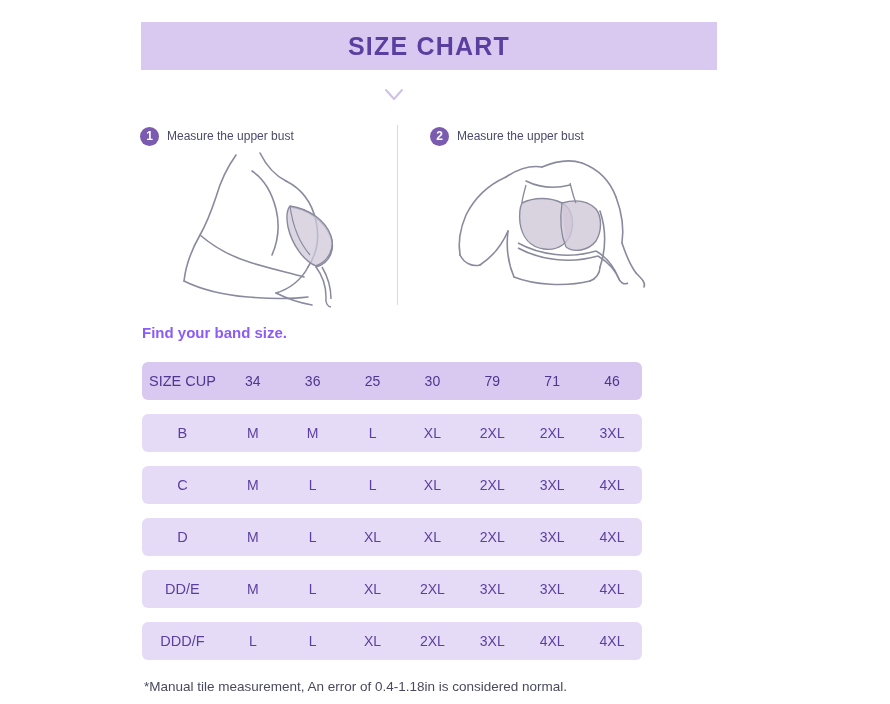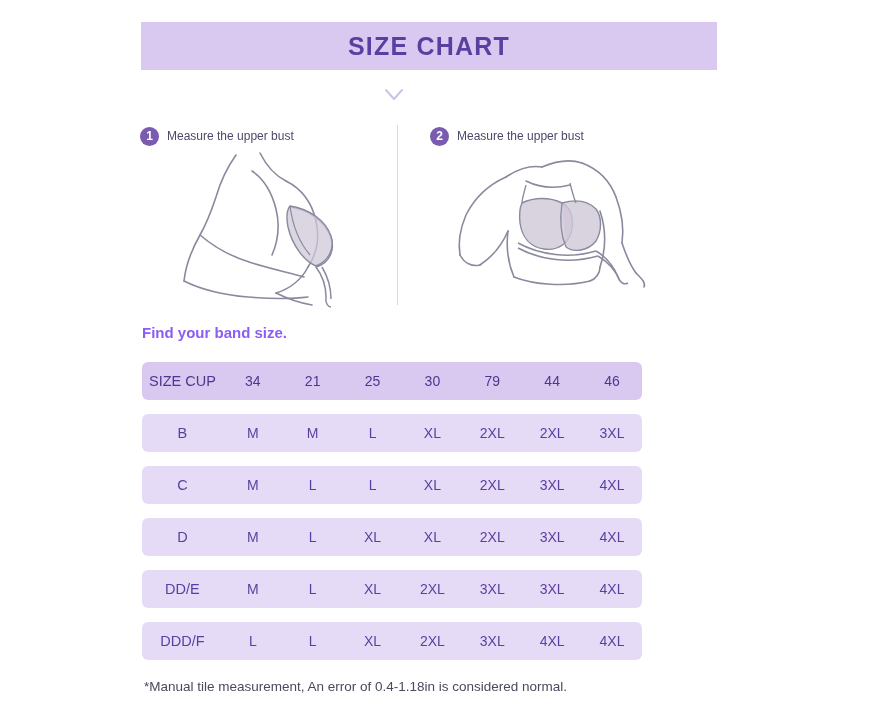--- a/index.html
+++ b/index.html
@@ -273,25 +273,25 @@
   </div>
   <div class="divider"></div>
 
   <div class="band-heading">Find your band size.</div>
 
   <div class="table">
 
     <div class="row head">
       <div class="cell first">SIZE CUP</div>
       <div class="cell">34</div>
-      <div class="cell">21</div>
+      <div class="cell">36</div>
       <div class="cell">25</div>
       <div class="cell">30</div>
       <div class="cell">79</div>
-      <div class="cell">44</div>
+      <div class="cell">71</div>
       <div class="cell">46</div>
     </div>
 
     <div class="row body">
       <div class="cell first">B</div>
       <div class="cell">M</div>
       <div class="cell">M</div>
       <div class="cell">L</div>
       <div class="cell">XL</div>
       <div class="cell">2XL</div>

